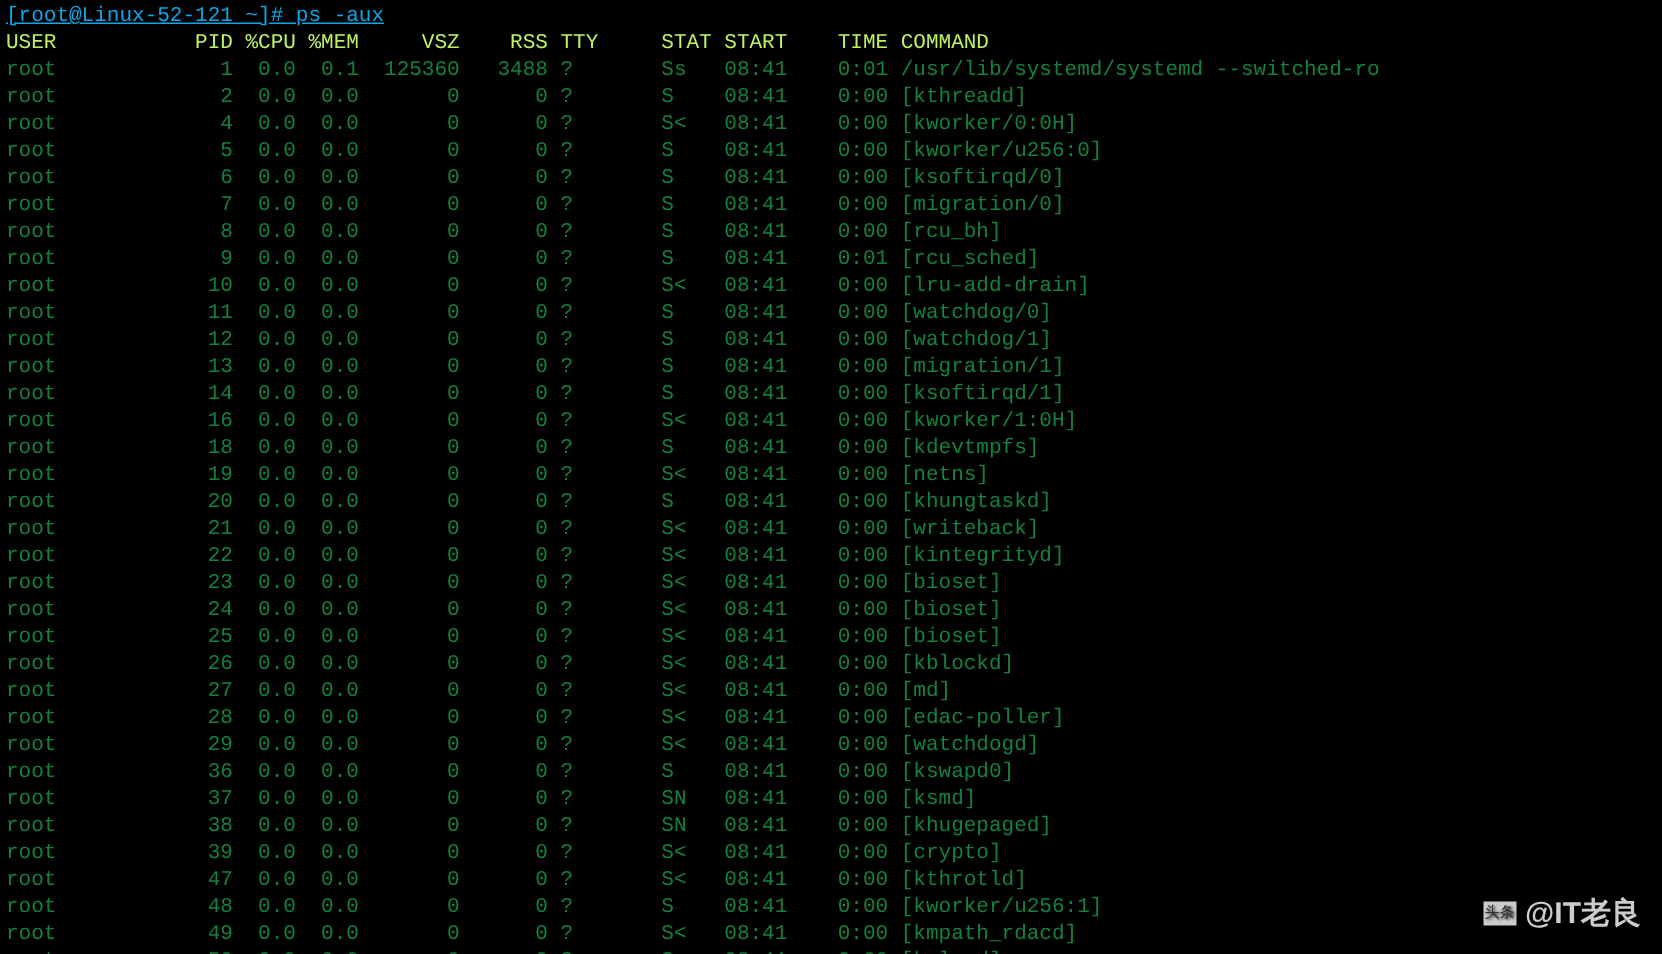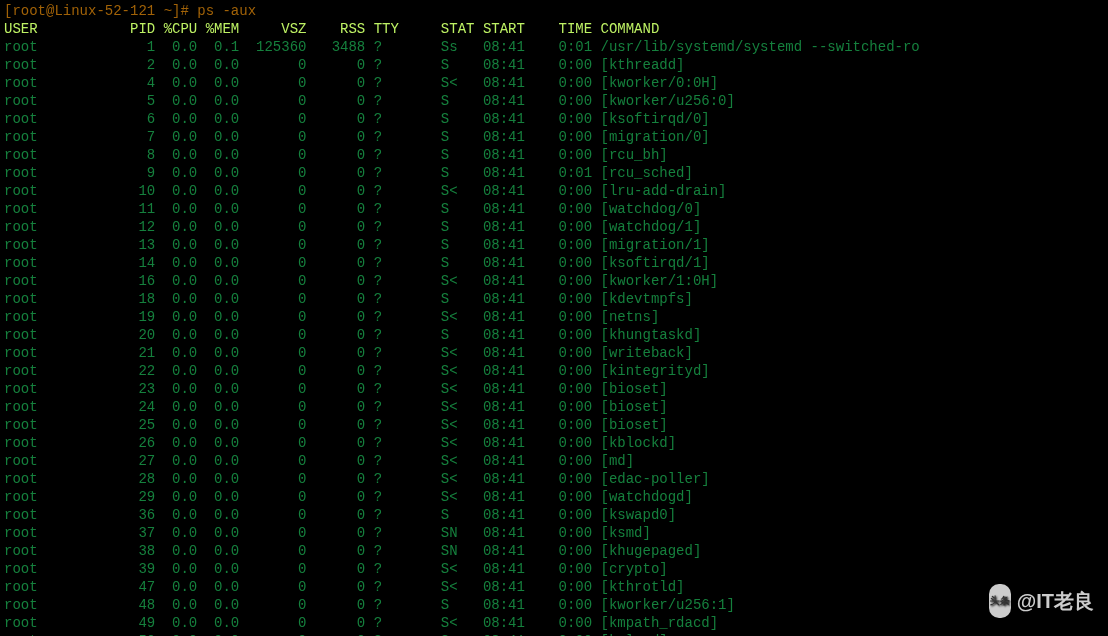--- a/index.html
+++ b/index.html
@@ -14,21 +14,22 @@
       font-size: 14px;
       line-height: 18px;
       width: 1108px;
       height: 636px;
       overflow: hidden;
       position: relative;
       padding: 2px 4px;
     }
     .prompt-line {
       white-space: pre;
-      color: #a16207;
+      color: #0ea5e9;
+      text-decoration: underline;
     }
     .header-row {
       white-space: pre;
       color: #bef264;
     }
     .row {
       white-space: pre;
       color: #15803d;
     }
     .watermark {
@@ -39,29 +40,29 @@
       font-size: 20px;
       font-weight: bold;
       color: #ccc;
       display: flex;
       align-items: center;
       gap: 6px;
       text-shadow: 1px 1px 2px #000;
     }
     .watermark-icon {
       width: 22px;
-      height: 34px;
+      height: 16px;
       background: #ccc;
-      border-radius: 10px;
+      border-radius: 0;
       display: inline-flex;
       align-items: center;
       justify-content: center;
       color: #333;
       font-size: 10px;
-      font-weight: bold;
+      font-weight: normal;
     }
     #terminal {
       white-space: pre;
     }
   </style>
 </head>
 <body>
 
 <div id="terminal"><div class="prompt-line">[root@Linux-52-121 ~]# ps -aux</div><div class="header-row">USER           PID %CPU %MEM     VSZ    RSS TTY     STAT START    TIME COMMAND</div><div class="row">root             1  0.0  0.1  125360   3488 ?       Ss   08:41    0:01 /usr/lib/systemd/systemd --switched-ro</div><div class="row">root             2  0.0  0.0       0      0 ?       S    08:41    0:00 [kthreadd]</div><div class="row">root             4  0.0  0.0       0      0 ?       S&lt;   08:41    0:00 [kworker/0:0H]</div><div class="row">root             5  0.0  0.0       0      0 ?       S    08:41    0:00 [kworker/u256:0]</div><div class="row">root             6  0.0  0.0       0      0 ?       S    08:41    0:00 [ksoftirqd/0]</div><div class="row">root             7  0.0  0.0       0      0 ?       S    08:41    0:00 [migration/0]</div><div class="row">root             8  0.0  0.0       0      0 ?       S    08:41    0:00 [rcu_bh]</div><div class="row">root             9  0.0  0.0       0      0 ?       S    08:41    0:01 [rcu_sched]</div><div class="row">root            10  0.0  0.0       0      0 ?       S&lt;   08:41    0:00 [lru-add-drain]</div><div class="row">root            11  0.0  0.0       0      0 ?       S    08:41    0:00 [watchdog/0]</div><div class="row">root            12  0.0  0.0       0      0 ?       S    08:41    0:00 [watchdog/1]</div><div class="row">root            13  0.0  0.0       0      0 ?       S    08:41    0:00 [migration/1]</div><div class="row">root            14  0.0  0.0       0      0 ?       S    08:41    0:00 [ksoftirqd/1]</div><div class="row">root            16  0.0  0.0       0      0 ?       S&lt;   08:41    0:00 [kworker/1:0H]</div><div class="row">root            18  0.0  0.0       0      0 ?       S    08:41    0:00 [kdevtmpfs]</div><div class="row">root            19  0.0  0.0       0      0 ?       S&lt;   08:41    0:00 [netns]</div><div class="row">root            20  0.0  0.0       0      0 ?       S    08:41    0:00 [khungtaskd]</div><div class="row">root            21  0.0  0.0       0      0 ?       S&lt;   08:41    0:00 [writeback]</div><div class="row">root            22  0.0  0.0       0      0 ?       S&lt;   08:41    0:00 [kintegrityd]</div><div class="row">root            23  0.0  0.0       0      0 ?       S&lt;   08:41    0:00 [bioset]</div><div class="row">root            24  0.0  0.0       0      0 ?       S&lt;   08:41    0:00 [bioset]</div><div class="row">root            25  0.0  0.0       0      0 ?       S&lt;   08:41    0:00 [bioset]</div><div class="row">root            26  0.0  0.0       0      0 ?       S&lt;   08:41    0:00 [kblockd]</div><div class="row">root            27  0.0  0.0       0      0 ?       S&lt;   08:41    0:00 [md]</div><div class="row">root            28  0.0  0.0       0      0 ?       S&lt;   08:41    0:00 [edac-poller]</div><div class="row">root            29  0.0  0.0       0      0 ?       S&lt;   08:41    0:00 [watchdogd]</div><div class="row">root            36  0.0  0.0       0      0 ?       S    08:41    0:00 [kswapd0]</div><div class="row">root            37  0.0  0.0       0      0 ?       SN   08:41    0:00 [ksmd]</div><div class="row">root            38  0.0  0.0       0      0 ?       SN   08:41    0:00 [khugepaged]</div><div class="row">root            39  0.0  0.0       0      0 ?       S&lt;   08:41    0:00 [crypto]</div><div class="row">root            47  0.0  0.0       0      0 ?       S&lt;   08:41    0:00 [kthrotld]</div><div class="row">root            48  0.0  0.0       0      0 ?       S    08:41    0:00 [kworker/u256:1]</div><div class="row">root            49  0.0  0.0       0      0 ?       S&lt;   08:41    0:00 [kmpath_rdacd]</div><div class="row">root            50  0.0  0.0       0      0 ?       S&lt;   08:41    0:00 [kaluad]</div></div>
 

